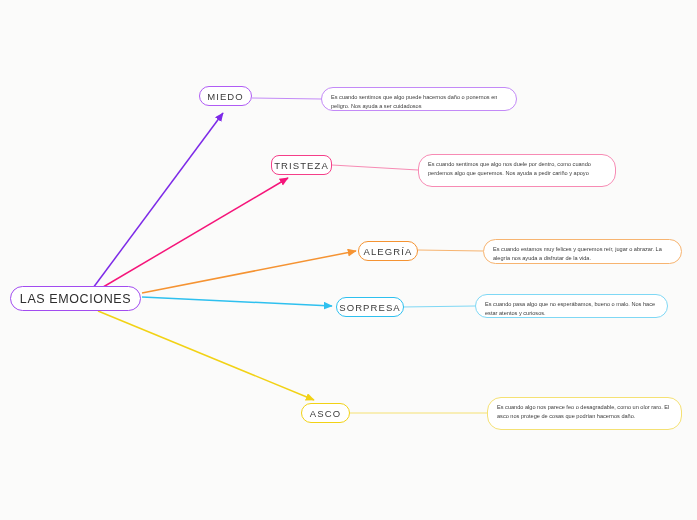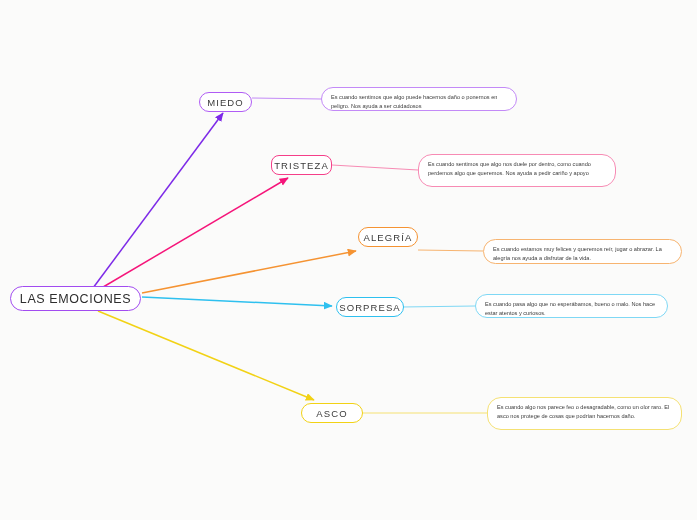--- a/index.html
+++ b/index.html
@@ -65,58 +65,58 @@
     padding: 5px 9px;
     color: #3c3c3c;
     font-size: 5.6px;
     line-height: 1.65;
     overflow: hidden;
   }
   .desc-text { display: block; }
 
   
   #node-miedo {
-    left: 199px; top: 92px; width: 53px;
+    left: 199px; top: 86px; width: 53px;
     border-color: #b05cf5;
   }
   #desc-miedo {
     left: 321px; top: 87px; width: 196px; height: 24px;
     border-color: #c38af7;
   }
   
   #node-tristeza {
     left: 271px; top: 155px; width: 61px;
     border-color: #f53f89;
     border-radius: 8px;
   }
   #desc-tristeza {
     left: 418px; top: 154px; width: 198px; height: 33px;
     border-color: #f78bb4;
   }
   
   #node-alegria {
-    left: 358px; top: 227px; width: 60px;
+    left: 358px; top: 241px; width: 60px;
     border-color: #f59332;
   }
   #desc-alegria {
     left: 483px; top: 239px; width: 199px; height: 25px;
     border-color: #f7b470;
   }
   
   #node-sorpresa {
     left: 336px; top: 297px; width: 68px;
     border-color: #2ec0ef;
   }
   #desc-sorpresa {
     left: 475px; top: 294px; width: 193px; height: 24px;
     border-color: #7fd8f5;
   }
   
   #node-asco {
-    left: 301px; top: 403px; width: 62px;
+    left: 301px; top: 403px; width: 49px;
     border-color: #f2d215;
     justify-content: center;
   }
   #desc-asco {
     left: 487px; top: 397px; width: 195px; height: 33px;
     border-color: #f5e173;
   }
 </style>
 </head>
 <body>

